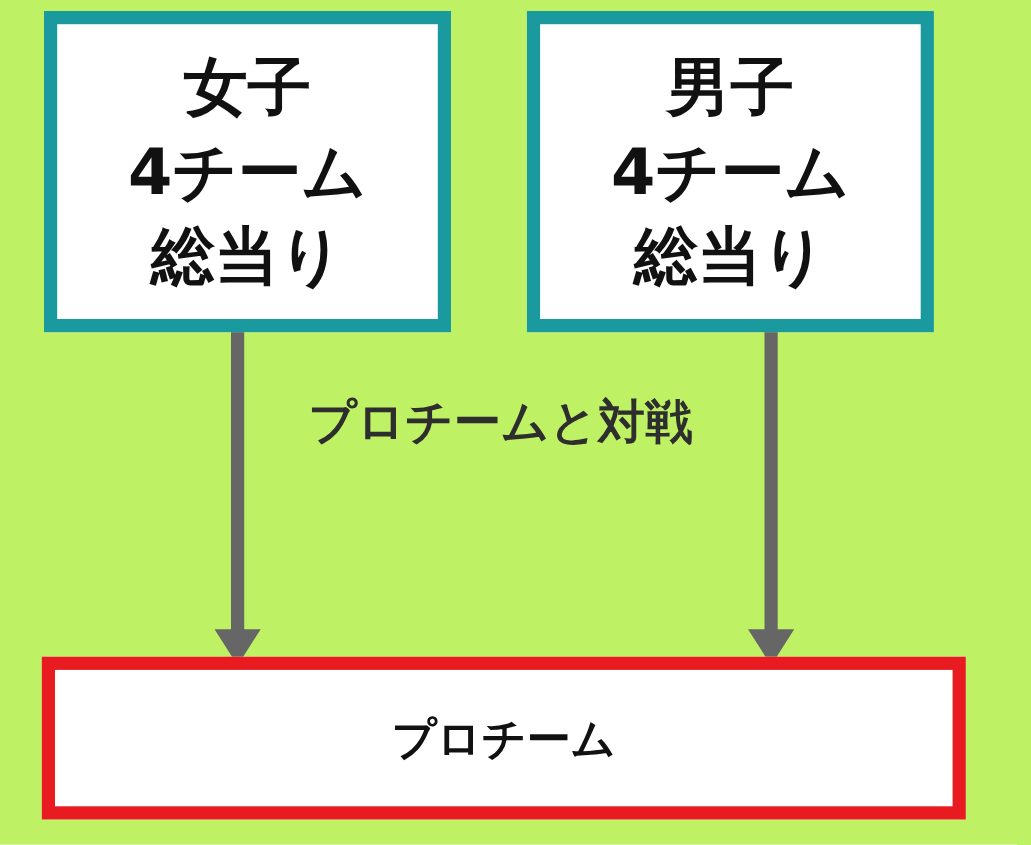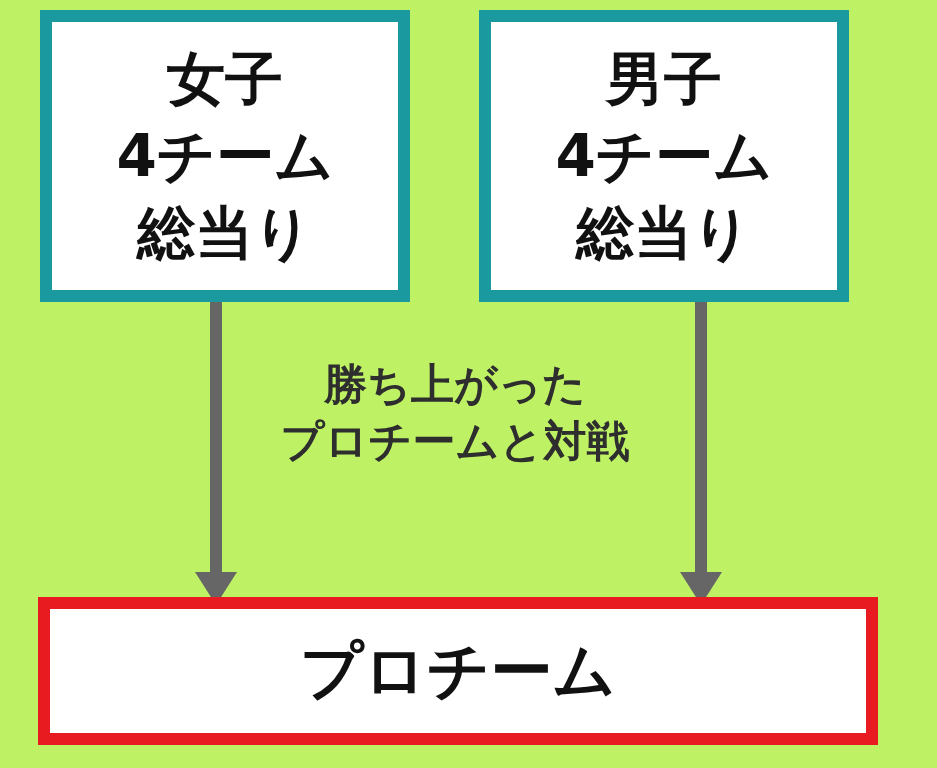--- a/index.html
+++ b/index.html
@@ -87,21 +87,21 @@
     width: 816px;   
     height: 124px;  
     border: 12px solid #e81b20;
     background: #ffffff;
     display: flex;
     align-items: center;
     justify-content: center;
     text-align: center;
   }
   .pro-box .pro-label {
-    font-size: 62px;
+    font-size: 40px;
     font-weight: bold;
     color: #111111;
     white-space: nowrap;
   }
 </style>
 </head>
 <body>
 
 <div class="canvas">
 
@@ -111,21 +111,20 @@
     <div class="box-line">総当り</div>
   </div>
 
   <div class="team-box right">
     <div class="box-line">男子</div>
     <div class="box-line">4チーム</div>
     <div class="box-line">総当り</div>
   </div>
 
   <div class="caption">
-    <div class="caption-line">勝ち上がった</div>
     <div class="caption-line">プロチームと対戦</div>
   </div>
 
   <div class="arrow-left">
     <div class="arrow-shaft"></div>
     <div class="arrow-head"></div>
   </div>
 
   <div class="arrow-right">
     <div class="arrow-shaft"></div>

